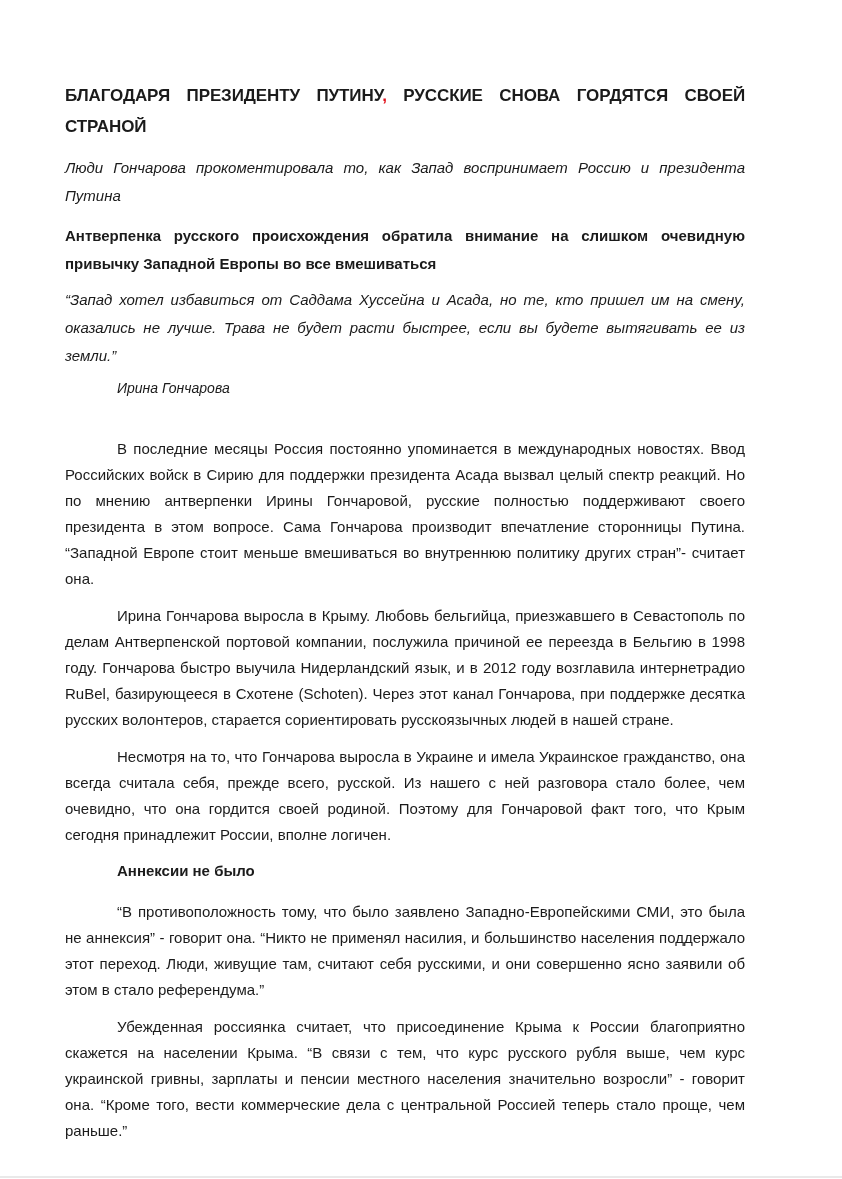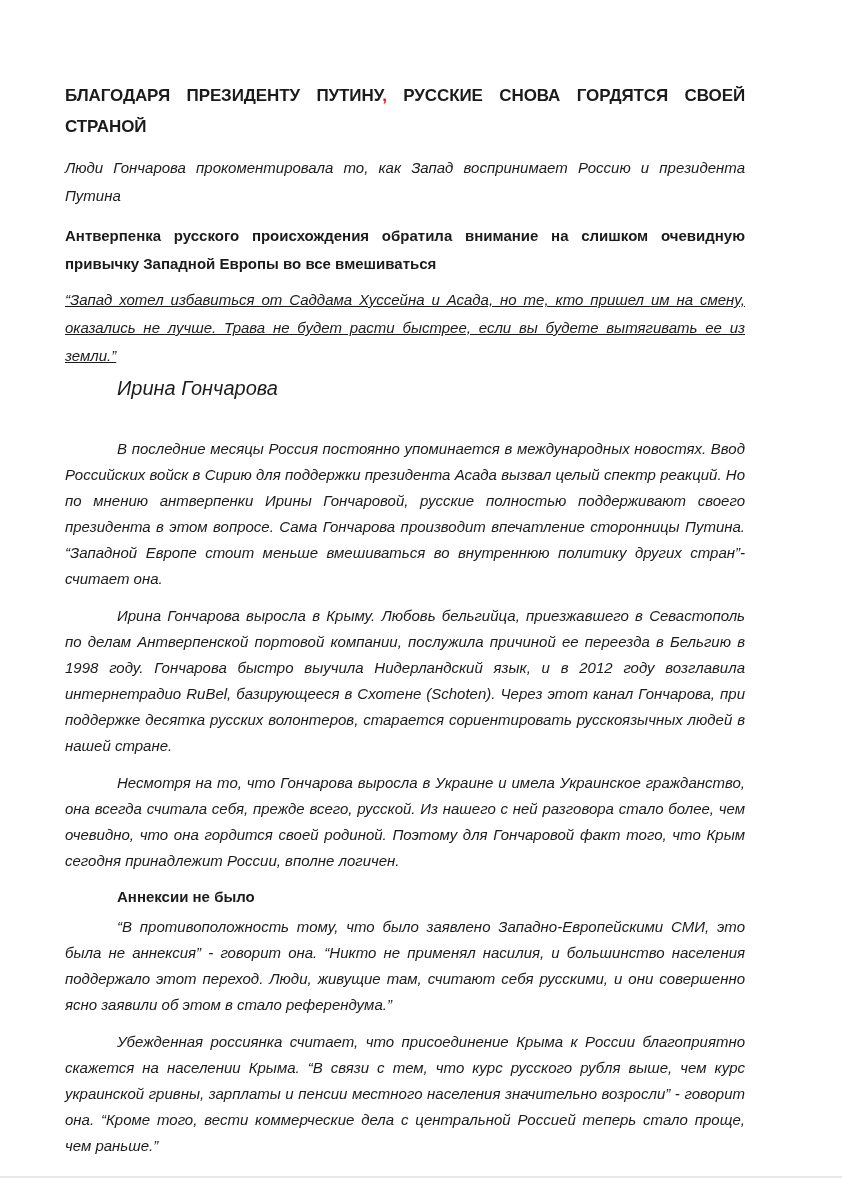--- a/index.html
+++ b/index.html
@@ -45,45 +45,43 @@
     line-height: 28px;
     text-align: justify;
     margin: 12px 0 8px 0;
   }
   p.pull-quote {
     font-style: italic;
     font-size: 15px;
     line-height: 28px;
     text-align: justify;
     margin: 0 0 6px 0;
-    text-decoration: underline;
   }
   p.attribution {
     font-style: italic;
-    font-size: 20px;
+    font-size: 14px;
     line-height: 24px;
     margin: 0;
     text-indent: 52px;
   }
   .section-gap {
     height: 36px;
   }
   p.body-p {
     font-size: 15px;
     line-height: 26px;
     text-align: justify;
     text-indent: 52px;
     margin: 0 0 11px 0;
-    font-style: italic;
   }
   h2.subheading {
     font-size: 15px;
     line-height: 24px;
     font-weight: bold;
-    margin: 4px 0 5px 0;
+    margin: 4px 0 16px 0;
     text-indent: 52px;
   }
   .bottom-rule {
     position: absolute;
     left: 0;
     bottom: 1px;
     width: 842px;
     height: 2px;
     background: var(--rule, #e9e9e9);
   }

